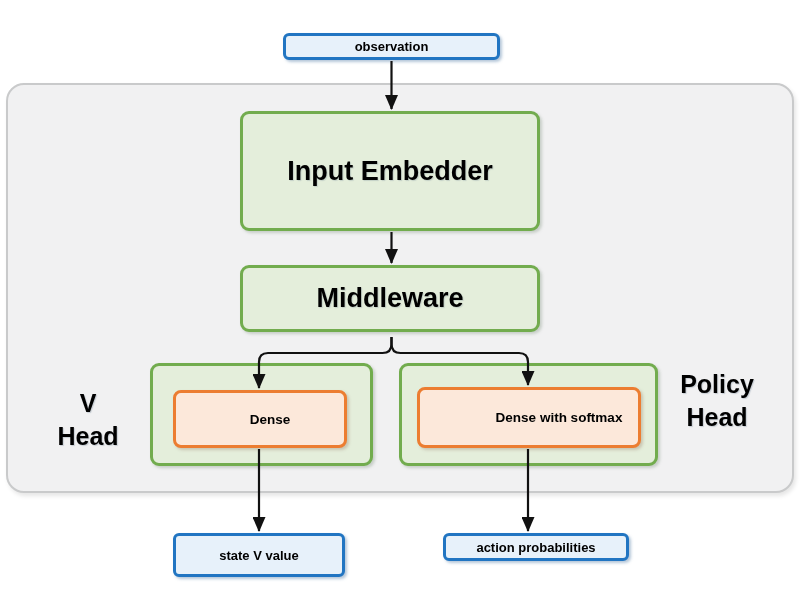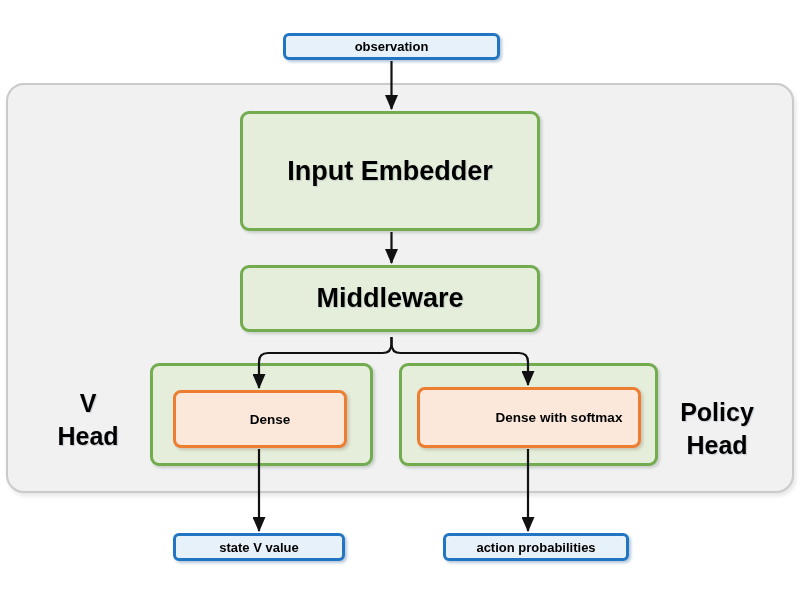--- a/index.html
+++ b/index.html
@@ -51,24 +51,24 @@
     text-shadow:1px 1px 1px rgba(100,120,140,0.3);
   }
 
   #obs    {left:283px;top:33px; width:217px;height:27px;}
   #embed  {left:240px;top:111px;width:300px;height:120px;}
   #middle {left:240px;top:265px;width:300px;height:67px;}
   #vhead  {left:150px;top:363px;width:223px;height:103px;}
   #dense1 {left:173px;top:390px;width:174px;height:58px;}
   #phead  {left:399px;top:363px;width:259px;height:103px;}
   #dense2 {left:417px;top:387px;width:224px;height:61px;padding-left:40px;}
-  #statev {left:173px;top:533px;width:172px;height:28px;}
+  #statev {left:173px;top:533px;width:172px;height:44px;}
   #actpr  {left:443px;top:533px;width:186px;height:28px;}
   #vlabel {left:28px; top:387px;width:120px;}
-  #plabel {left:657px;top:396px;width:120px;}
+  #plabel {left:657px;top:368px;width:120px;}
 
   svg.arrows{position:absolute;inset:0;z-index:3;pointer-events:none;}
   .arrow{stroke:var(--arrow-color);stroke-width:2.2;fill:none;}
   .arrowhead{fill:var(--arrow-color);}
 </style>
 </head>
 <body>
 
 <div class="stage">
 

